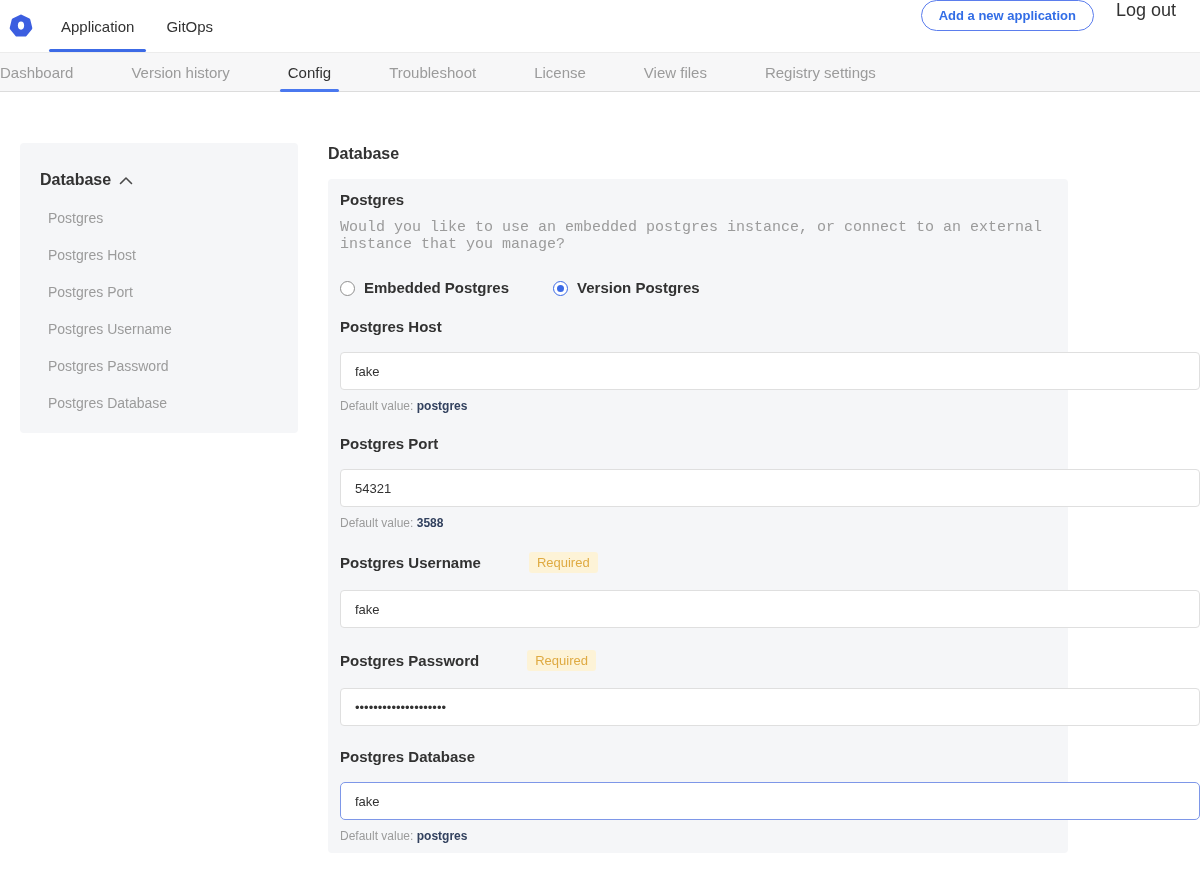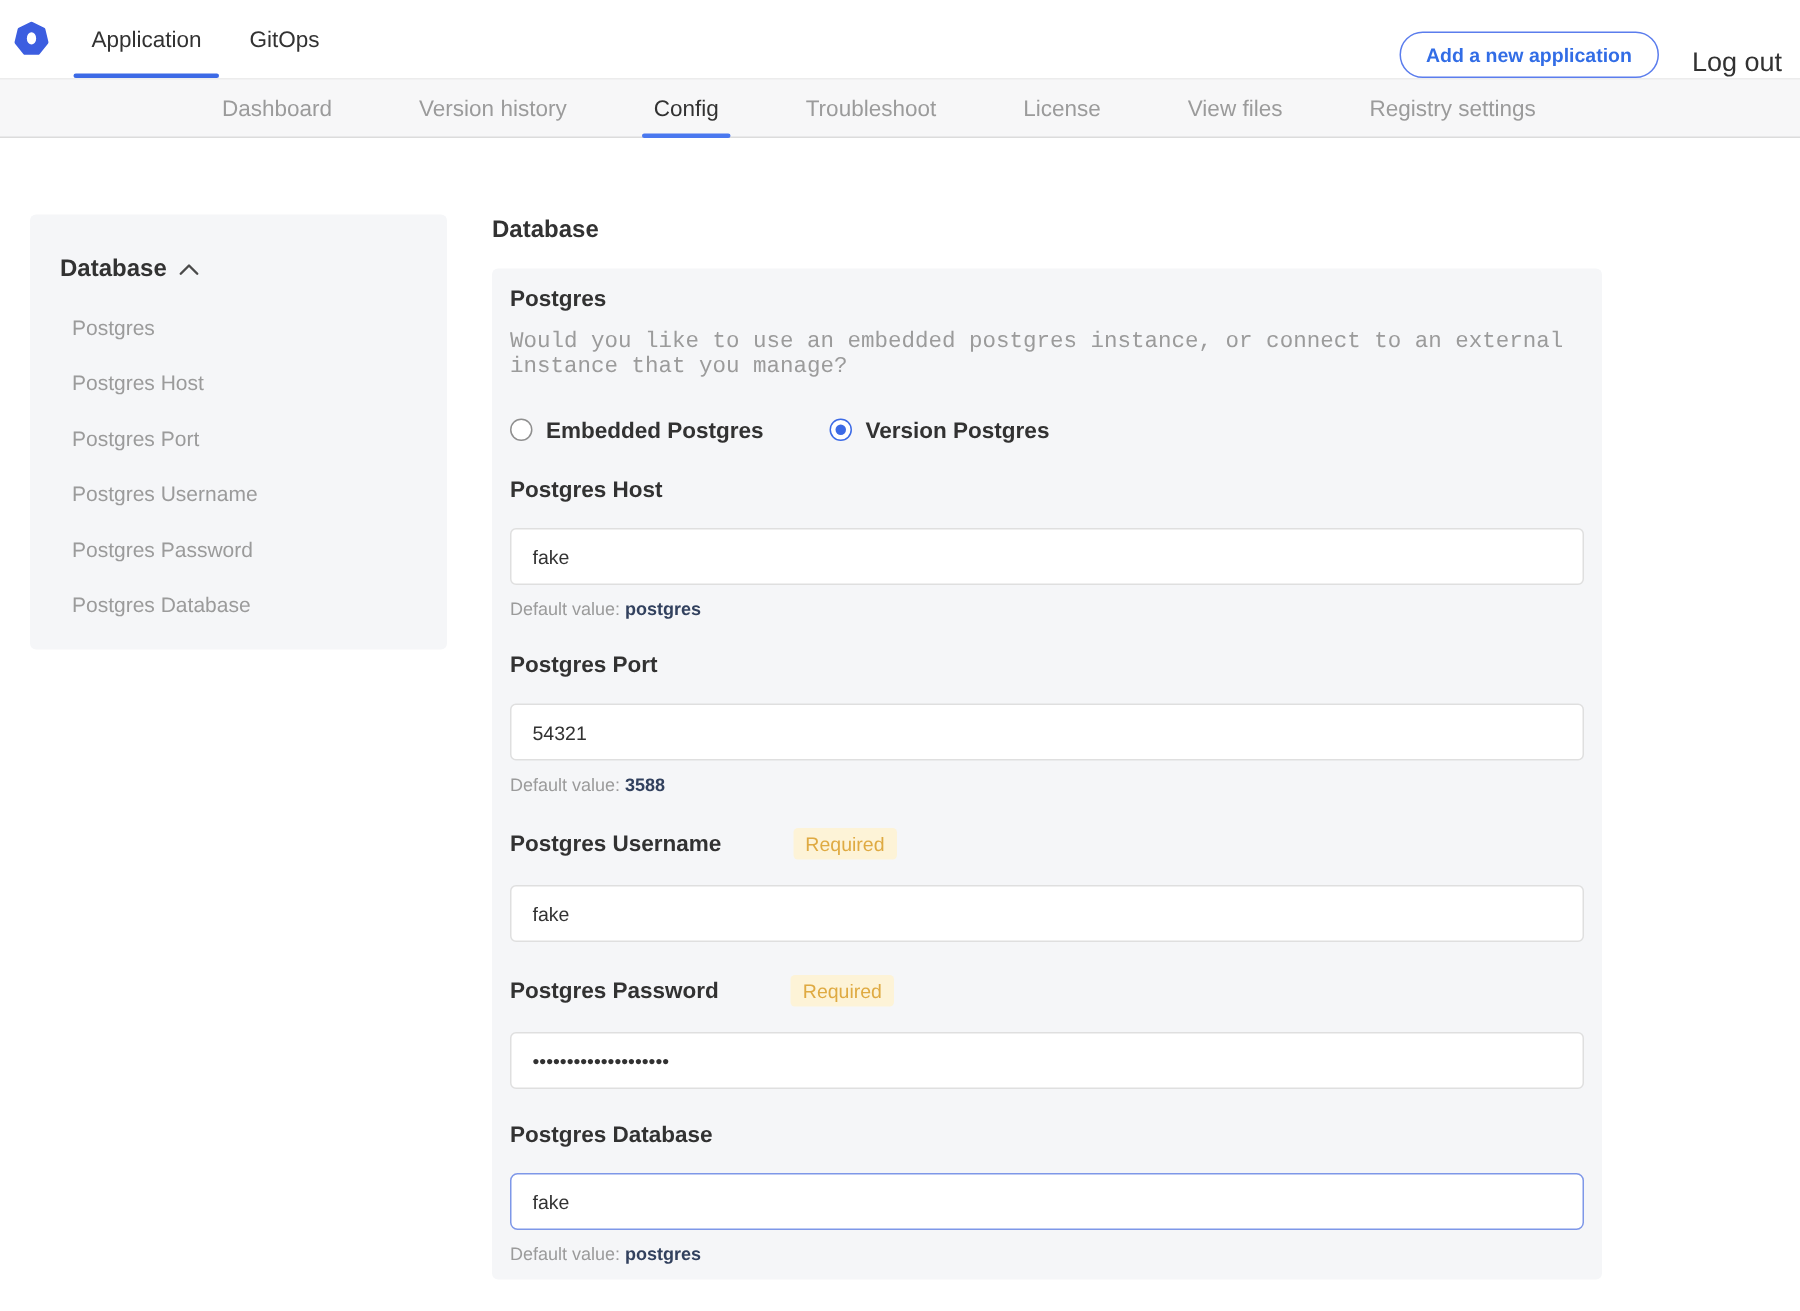--- a/index.html
+++ b/index.html
@@ -9,31 +9,31 @@
   
   .header { height:52px; background:#fff; display:flex; align-items:stretch;
     position:relative; }
   .logo-wrap { width:24px; height:24px; margin:14px 12px 0 9px; }
   .header-tabs { display:flex; align-items:stretch; }
   .header-tab { position:relative; display:flex; align-items:center;
     padding:0 16px; font-size:15px; font-weight:500; color:#323232; cursor:pointer; }
   .header-tab .underline { display:none; }
   .header-tab.active .underline { display:block; position:absolute; left:4px; right:4px;
     bottom:0; height:3px; border-radius:2px; background:#3c6ae6; }
-  .header-right { margin-left:auto; display:flex; align-items:flex-end; gap:22px;
-    padding-right:12px; }
+  .header-right { margin-left:auto; display:flex; align-items:flex-start; gap:22px;
+    padding-right:24px; }
   .pill-btn { border:1px solid #5b7ded; color:#326de6; background:#fff;
     border-radius:16px; height:31px; padding:0 17px; font-size:13px; font-weight:bold;
     font-family:inherit; cursor:pointer; }
   .logout { font-size:18px; color:#323232; cursor:pointer; }
 
   
   .subnav { height:40px; background:#f7f7f8; border-top:1px solid #ececec;
     border-bottom:1px solid #dcdcdc; display:flex; align-items:stretch;
-    padding-left:148px; }
+    }
   .subnav-item { position:relative; display:flex; align-items:center;
     margin-right:58px; font-size:15px; color:#9b9b9b; cursor:pointer; }
   .subnav-item.active { color:#323232; }
   .subnav-item .underline { display:none; }
   .subnav-item.active .underline { display:block; position:absolute; left:-8px;
     right:-8px; bottom:-1px; height:3px; border-radius:2px; background:#4a78ef; }
 
   
   .content { display:flex; align-items:flex-start; padding-top:51px; }
   .sidebar { margin-left:20px; width:278px; background:#f5f6f8; border-radius:4px;
@@ -46,34 +46,34 @@
 
   .main { margin-left:30px; width:740px; }
   .page-title { font-size:16px; font-weight:bold; color:#323232; margin-top:2px; }
 
   .config-panel { margin-top:16px; background:#f5f6f8; border-radius:4px;
     padding:12px 12px 10px 12px; }
   .group-label { font-size:15px; font-weight:bold; color:#323232; }
   .group-help { font-size:15px; color:#9b9b9b; margin-top:11px;font-family:Liberation Mono, monospace; }
 
   .radio-row { display:flex; align-items:center; margin-top:26px; gap:44px; }
-  .radio-opt { display:flex; align-items:flex-start; gap:9px; cursor:pointer; }
+  .radio-opt { display:flex; align-items:flex-end; gap:9px; cursor:pointer; }
   .radio-circle { width:15px; height:15px; border-radius:50%;
     border:1.5px solid #8f8f8f; background:#fff; position:relative; flex:0 0 auto; }
   .radio-opt.selected .radio-circle { border-color:#3c6ae6; }
   .radio-opt.selected .radio-circle::after { content:""; position:absolute;
     left:2.5px; top:2.5px; width:7px; height:7px; border-radius:50%; background:#3c6ae6; }
   .radio-label { font-size:15px; font-weight:bold; color:#323232; }
 
   .field { margin-top:22px; }
   .field-label-row { display:flex; align-items:center; gap:8px; }
   .field-label { font-size:15px; font-weight:bold; color:#323232; }
   .req-badge { background:#fdf3d7; color:#dfaa42; font-size:13px;
     padding:3px 8px; border-radius:3px;margin-left:40px; }
-  .field input { display:block; width:716px; height:38px; margin-top:17px;
+  .field input { display:block; width:860px; height:38px; margin-top:17px;
     border:1px solid #dfdfdf; border-radius:4px; background:#fff; padding:0 14px;
     font-size:13px; color:#323232; font-family:inherit; outline:none; }
   .field.focused input { border:1px solid #7e97e8; border-radius:5px; }
   .default-row { margin-top:9px; font-size:12px; color:#9b9b9b; }
   .default-row b { color:#32415e; font-weight:bold; }
 </style>
 </head>
 <body>
 
 <div class="header">

